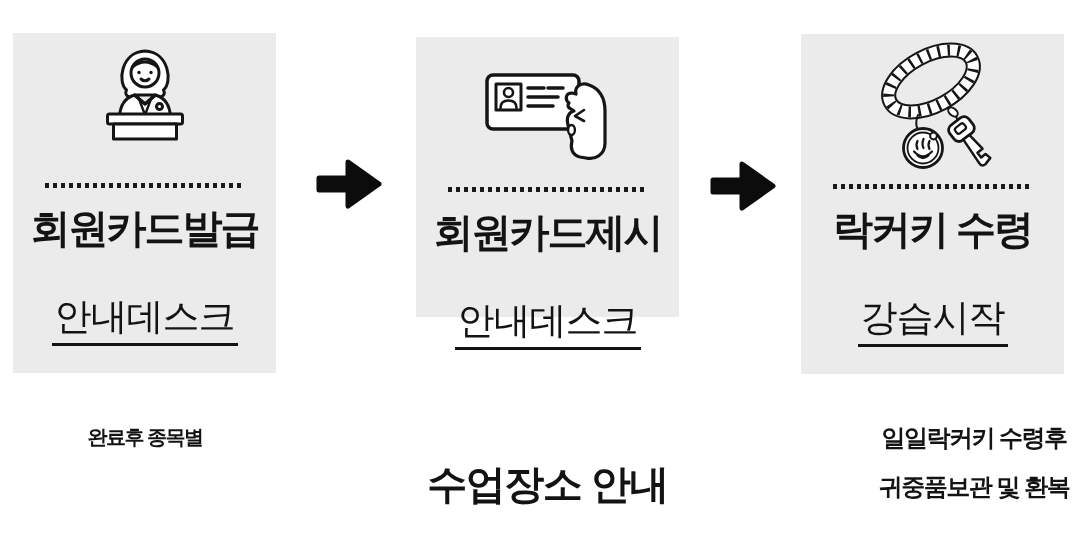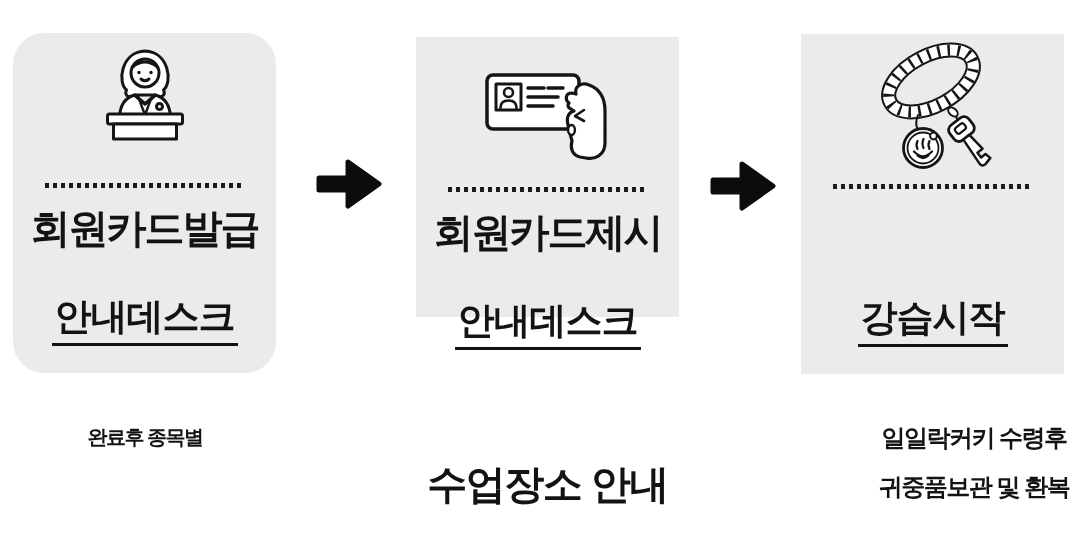--- a/index.html
+++ b/index.html
@@ -12,21 +12,21 @@
   body{
     width:1080px;height:556px;position:relative;overflow:hidden;
     background:#ffffff;
     font-family:"Liberation Sans","DejaVu Sans",sans-serif;
     color:var(--ink);
   }
   .card{
     position:absolute;top:34px;width:263px;height:339px;
     background:var(--card-bg);
   }
-  #card-1{left:13px;top:33px;height:340px;border-radius:31px;}
+  #card-1{left:13px;top:33px;height:340px;}
   #card-2{left:416px;top:37px;height:280px;}
   #card-3{left:801px;top:34px;height:340px;}
 
   .card-icon{
     position:absolute;left:50%;transform:translateX(-50%);
   }
   #card-1 .card-icon{top:6px;}
   #card-2 .card-icon{top:32px;}
   #card-3 .card-icon{top:1px;}
 
@@ -41,21 +41,20 @@
     font-weight:800;letter-spacing:-2px;color:var(--ink);
   }
   .card-loc{
     position:absolute;top:262px;left:0;width:100%;
     text-align:center;font-size:37px;line-height:1.2;
     font-weight:500;letter-spacing:-1px;color:var(--ink);
   }
   .card-loc span{
     display:inline-block;border-bottom:3px solid var(--ink);
     padding:0 3px 4px 3px;
-    font-weight:bold;
   }
   .arrow{position:absolute;width:70px;height:64px;}
   #arrow-1{left:314px;top:153px;}
   #arrow-2{left:708px;top:155px;}
 
   .caption{
     position:absolute;text-align:center;font-weight:700;
     letter-spacing:-1.5px;color:var(--ink);
   }
   #caption-1{left:13px;width:264px;top:413px;font-size:20px;line-height:49px;}
@@ -148,20 +147,21 @@
       <g stroke-width="2.2">
         <path d="M51,116.5 q9,9.5 18,0"></path>
         <path d="M54.5,120.5 q5.5,5 11,0"></path>
         <path d="M54.5,106 q-2,4 0,8"></path>
         <path d="M60.5,104 q-2,5 0,9"></path>
         <path d="M66.5,106 q-2,4 0,8"></path>
       </g>
     </g>
   </svg>
   <div class="divider"></div>
+  <div class="card-title">락커키 수령</div>
   <div class="card-loc">
     <span>강습시작</span>
   </div>
 </div>
 
 <div class="caption" id="caption-1">
   <span class="line">완료후 종목별</span>
 </div>
 <div class="caption" id="caption-2">
   <span class="line">수업장소 안내</span>

